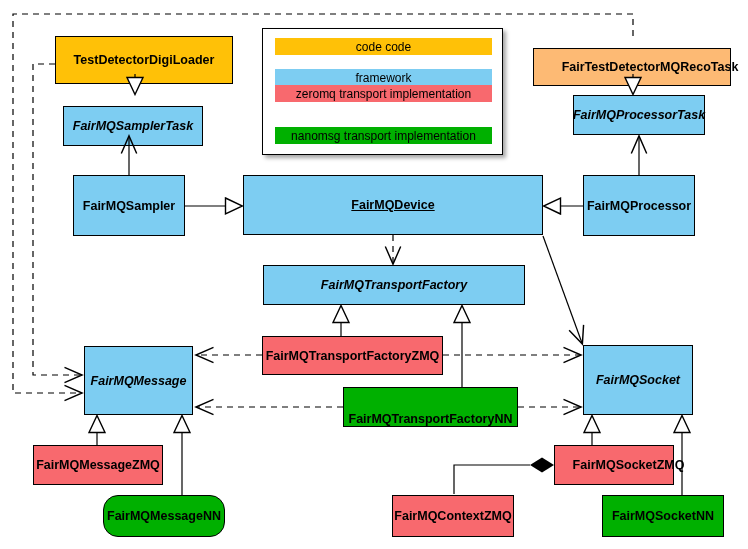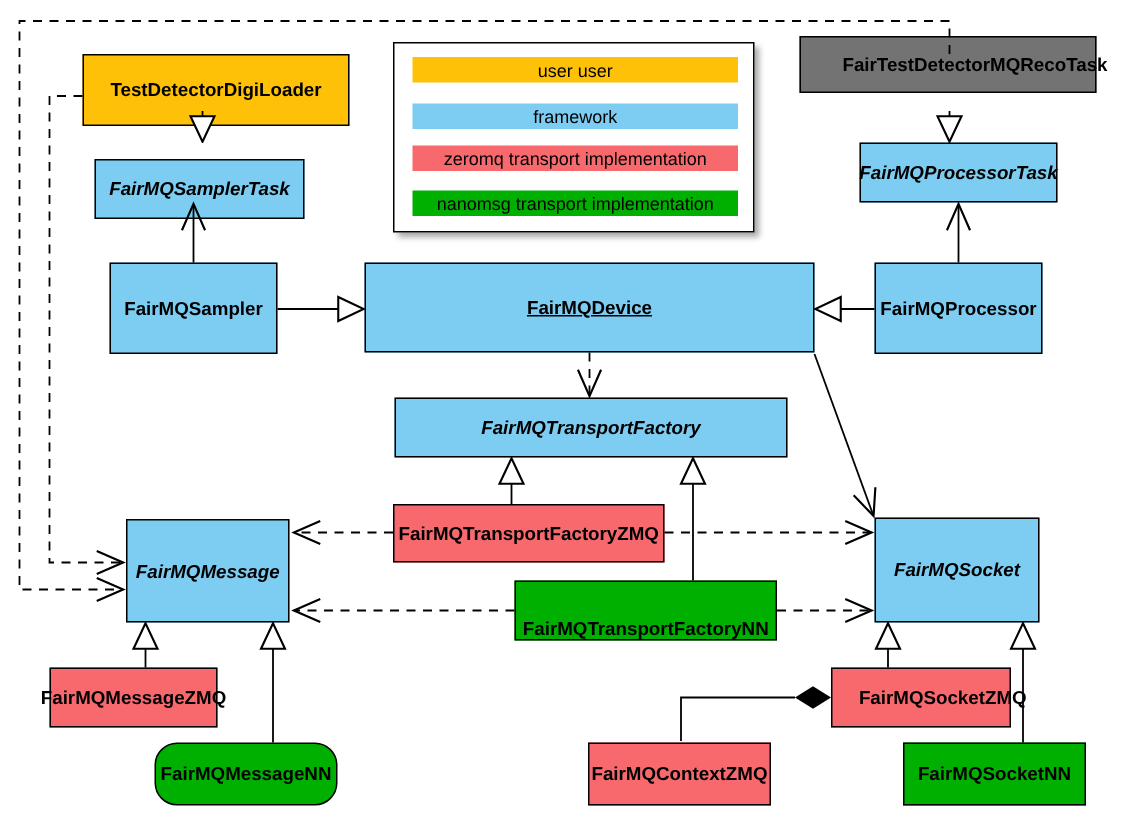--- a/index.html
+++ b/index.html
@@ -26,37 +26,37 @@
   .legend-bar .llbl { font-size:12px; color:#000; white-space:nowrap; }
   #wires { position:absolute; left:0; top:0; z-index:3; pointer-events:none; }
 </style>
 </head>
 <body>
 
 <div id="canvas">
 
   <div id="legend">
     <div class="legend-bar" style="top: 9px; background-color: rgb(255, 193, 7);">
-        <span class="llbl">user user</span>
+        <span class="llbl">code code</span>
       </div>
     <div class="legend-bar" style="top: 40px; background-color: rgb(125, 205, 242);">
         <span class="llbl">framework</span>
       </div>
-    <div class="legend-bar" style="top: 68px; background-color: rgb(248, 105, 110);">
+    <div class="legend-bar" style="top: 56px; background-color: rgb(248, 105, 110);">
         <span class="llbl">zeromq transport implementation</span>
       </div>
     <div class="legend-bar" style="top: 98px; background-color: rgb(0, 176, 0);">
         <span class="llbl">nanomsg transport implementation</span>
       </div>
   </div>
 
   <div class="node" style="left: 55px; top: 36px; width: 178px; height: 48px; background-color: rgb(255, 193, 7);">
       <span class="lbl">TestDetectorDigiLoader</span>
     </div>
-  <div class="node" style="left: 533px; top: 24px; width: 198px; height: 38px; background-color: #737373; padding-left: 36px;">
+  <div class="node" style="left: 533px; top: 48px; width: 198px; height: 38px; background-color: #fdba74; padding-left: 36px;">
       <span class="lbl">FairTestDetectorMQRecoTask</span>
     </div>
 
   <div class="node abstract" style="left: 63px; top: 106px; width: 140px; height: 40px; background-color: rgb(125, 205, 242);">
       <span class="lbl">FairMQSamplerTask</span>
     </div>
   <div class="node abstract" style="left: 573px; top: 95px; width: 132px; height: 40px; background-color: rgb(125, 205, 242);">
       <span class="lbl">FairMQProcessorTask</span>
     </div>
 
@@ -81,21 +81,21 @@
       <span class="lbl">FairMQTransportFactoryNN</span>
     </div>
 
   <div class="node abstract" style="left: 84px; top: 346px; width: 109px; height: 69px; background-color: rgb(125, 205, 242);">
       <span class="lbl">FairMQMessage</span>
     </div>
   <div class="node abstract" style="left: 583px; top: 345px; width: 110px; height: 70px; background-color: rgb(125, 205, 242);">
       <span class="lbl">FairMQSocket</span>
     </div>
 
-  <div class="node" style="left: 33px; top: 445px; width: 112px; height: 40px; background-color: rgb(248, 105, 110);">
+  <div class="node" style="left: 33px; top: 445px; width: 130px; height: 40px; background-color: rgb(248, 105, 110);">
       <span class="lbl">FairMQMessageZMQ</span>
     </div>
   <div class="node" style="left: 103px; top: 495px; width: 122px; height: 42px; background-color: rgb(0, 176, 0); border-radius: 15px;">
       <span class="lbl">FairMQMessageNN</span>
     </div>
   <div class="node" style="left: 392px; top: 495px; width: 122px; height: 42px; background-color: rgb(248, 105, 110);">
       <span class="lbl">FairMQContextZMQ</span>
     </div>
   <div class="node" style="left: 554px; top: 445px; width: 120px; height: 40px; background-color: rgb(248, 105, 110); padding-left: 29px;">
       <span class="lbl">FairMQSocketZMQ</span>

